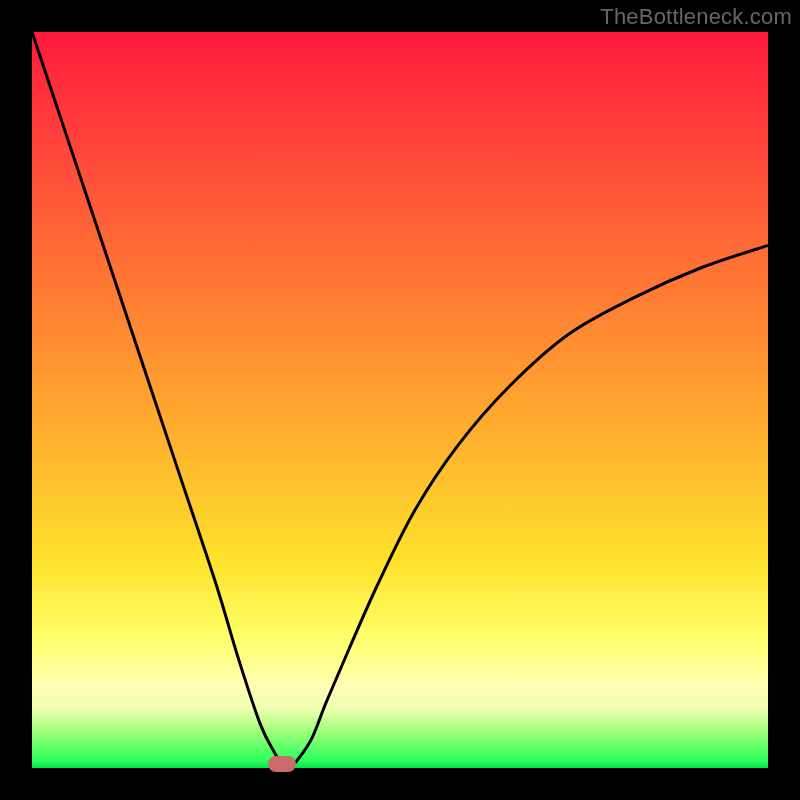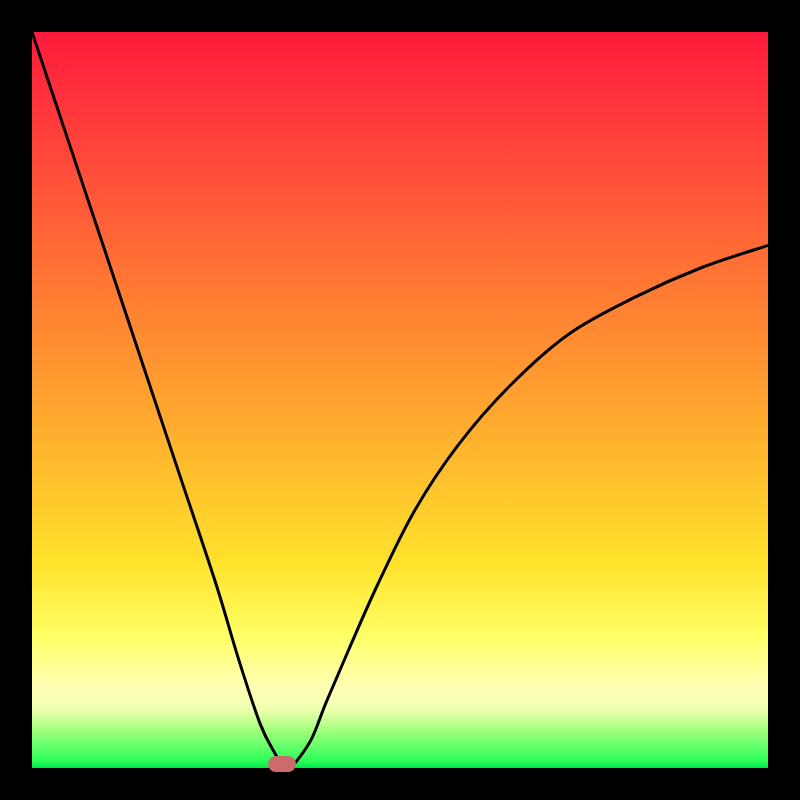--- a/index.html
+++ b/index.html
@@ -63,20 +63,21 @@
     width: 28px;
     height: 16px;
     border-radius: 8px;
     background: #cc6b6b;
   }
 </style>
 </head>
 <body>
 
 <div class="frame">
+  <div class="attribution">TheBottleneck.com</div>
 
   <div class="plot">
     <svg class="curve" viewBox="0 0 736 736" preserveAspectRatio="none">
       <path fill="none" stroke="#000000" stroke-width="3" d="M 0 0 C 6.133333333333333 18.399999999999977, 24.53333333333333 73.60000000000002, 36.800000000000004 110.39999999999998 C 49.06666666666666 147.19999999999993, 61.33333333333334 184, 73.60000000000001 220.80000000000007 C 85.86666666666666 257.59999999999997, 98.13333333333333 294.40000000000003, 110.39999999999999 331.2 C 122.66666666666669 368, 134.93333333333334 404.8, 147.20000000000002 441.59999999999997 C 159.46666666666667 478.40000000000003, 174.1866666666667 521.3333333333333, 184 552 C 193.8133333333333 582.6666666666667, 198.72000000000003 602.2933333333333, 206.08 625.6 C 213.44 648.9066666666666, 222.0266666666667 675.8933333333333, 228.16 691.84 C 234.29333333333332 707.7866666666666, 239.20000000000002 714.5333333333333, 242.88000000000002 721.28 C 246.56 728.0266666666666, 247.78666666666666 729.8666666666667, 250.24 732.32 C 252.69333333333336 734.7733333333333, 256.3733333333334 735.3866666666667, 257.59999999999997 736  C 258.82666666666665 734.7733333333333, 261.28 733.5466666666666, 264.96 728.64 C 268.64 723.7333333333333, 274.77333333333337 716.3733333333333, 279.68 706.56 C 284.58666666666664 696.7466666666667, 288.26666666666665 684.48, 294.40000000000003 669.76 C 300.53333333333336 655.04, 307.8933333333333 637.8666666666667, 316.48 618.24 C 325.06666666666666 598.6133333333333, 334.88 575.3066666666666, 345.91999999999996 552 C 356.96 528.6933333333334, 369.22666666666663 501.7066666666667, 382.72 478.40000000000003 C 396.2133333333333 455.09333333333336, 410.93333333333334 433.0133333333334, 426.88 412.16 C 442.82666666666665 391.3066666666666, 460 371.68, 478.40000000000003 353.28 C 496.8 334.88, 516.4266666666666 316.48, 537.28 301.76000000000005 C 558.1333333333333 287.04, 581.44 276, 603.52 264.96 C 625.6 253.91999999999996, 647.68 244.10666666666668, 669.76 235.51999999999998 C 691.8399999999999 226.93333333333328, 724.96 217.12, 736 213.44000000000005"></path>
     </svg>
     <div class="marker" style="left: 236.24px; top: 724.32px; background: rgb(204, 107, 107);"></div>
   </div>
 </div>
 
 </body></html>

